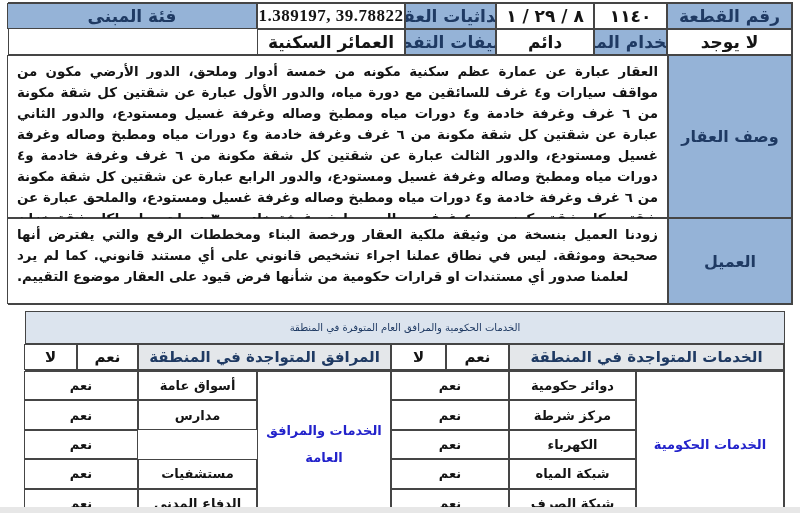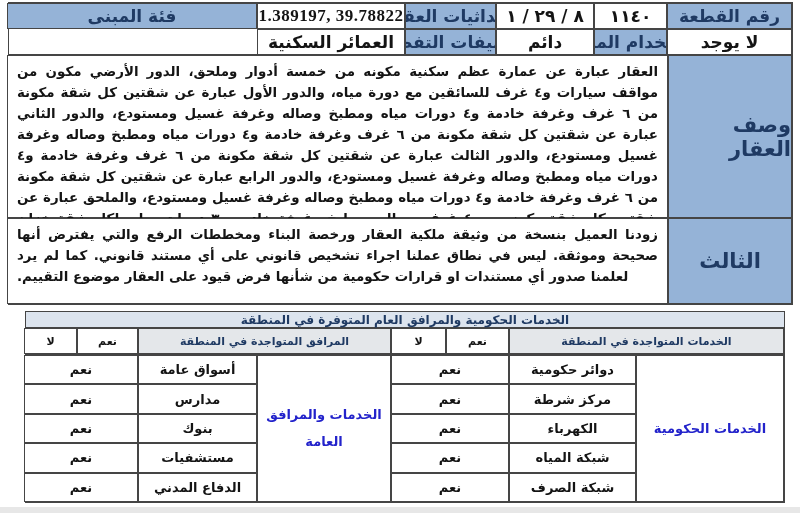--- a/index.html
+++ b/index.html
@@ -40,50 +40,50 @@
     display:grid;
     grid-template-columns:124px 661px;
     grid-template-rows:163px 86px;
     border:1px solid var(--border);
     direction:rtl;
   }
   .main-table > div{border:1px solid var(--border);}
   .side-label{
     background:var(--label-bg);color:var(--label-text);
     display:flex;align-items:center;justify-content:center;
-    font-size:21px;font-weight:bold;
+    font-size:16px;font-weight:bold;
   }
   .body-text{
     background:#fff;color:var(--ink);
     font-size:13.4px;font-weight:bold;line-height:21px;
     padding:5px 9px 0 9px;
     text-align:justify;
   }
   .body-text.desc{text-align-last:center;}
   .body-text.notes{text-align-last:left;}
 
   
   .svc{position:absolute;top:311px;left:25px;width:760px;direction:rtl;}
   .svc-title{
-    height:17px;border:1px solid var(--border);
+    height:33px;border:1px solid var(--border);
     background:var(--title-bg);color:var(--label-text);
     display:flex;align-items:center;justify-content:center;
-    font-size:12px;font-weight:bold;
+    font-size:10px;font-weight:normal;
   }
   .svc-header{
     display:grid;
     grid-template-columns:275px 63px 55px 253px 61px 53px;
     grid-template-rows:26px;
     border-right:1px solid var(--border);border-left:1px solid var(--border);
     direction:rtl;
   }
   .svc-header > div{
     border:1px solid var(--border);
     display:flex;align-items:center;justify-content:center;
-    font-size:11px;font-weight:bold;color:var(--ink);
+    font-size:15px;font-weight:bold;color:var(--ink);
     background:#fff;white-space:nowrap;
   }
   .svc-header .wide{background:var(--header-bg);color:var(--label-text);}
   .svc-body{
     display:grid;
     grid-template-columns:148px 127px 118px 134px 119px 114px;
     grid-template-rows:repeat(5,29.4px);
     border:1px solid var(--border);
     direction:rtl;
   }
@@ -121,21 +121,21 @@
     <div>لا يوجد</div>
     <div class="lbl">استخدام المبنى</div>
     <div>دائم</div>
     <div class="lbl">التصنيفات التفصيلية</div>
     <div>العمائر السكنية</div>
   </div>
 
   <div class="main-table">
     <div class="side-label">وصف العقار</div>
     <div class="body-text desc">العقار عبارة عن عمارة عظم سكنية مكونه من خمسة أدوار وملحق، الدور الأرضي مكون من مواقف سيارات و٤ غرف للسائقين مع دورة مياه، والدور الأول عبارة عن شقتين كل شقة مكونة من ٦ غرف وغرفة خادمة و٤ دورات مياه ومطبخ وصاله وغرفة غسيل ومستودع، والدور الثاني عبارة عن شقتين كل شقة مكونة من ٦ غرف وغرفة خادمة و٤ دورات مياه ومطبخ وصاله وغرفة غسيل ومستودع، والدور الثالث عبارة عن شقتين كل شقة مكونة من ٦ غرف وغرفة خادمة و٤ دورات مياه ومطبخ وصاله وغرفة غسيل ومستودع، والدور الرابع عبارة عن شقتين كل شقة مكونة من ٦ غرف وغرفة خادمة و٤ دورات مياه ومطبخ وصاله وغرفة غسيل ومستودع، والملحق عبارة عن شقتين كل شقة مكونه من ٤ غرف وصاله ومطبخ وغرفة خادمه و٣ دورات مياه، لكل شقة خزان مستقل، ويقع العقار على شارع عرض ٢٠ متر غرباً بموجب الصك.</div>
-    <div class="side-label">الثالث</div>
+    <div class="side-label">العميل</div>
     <div class="body-text notes">زودنا العميل بنسخة من وثيقة ملكية العقار ورخصة البناء ومخططات الرفع والتي يفترض أنها صحيحة وموثقة. ليس في نطاق عملنا اجراء تشخيص قانوني على أي مستند قانوني. كما لم يرد لعلمنا صدور أي مستندات او قرارات حكومية من شأنها فرض قيود على العقار موضوع التقييم.</div>
   </div>
 
   <div class="svc">
     <div class="svc-title">الخدمات الحكومية والمرافق العام المتوفرة في المنطقة</div>
 
     <div class="svc-header">
       <div class="wide">الخدمات المتواجدة في المنطقة</div>
       <div>نعم</div>
       <div>لا</div>
@@ -153,21 +153,20 @@
       <div style="grid-column:5;grid-row:1;">أسواق عامة</div>
       <div style="grid-column:6;grid-row:1;">نعم</div>
 
       <div style="grid-column:2;grid-row:2;text-align:center;">مركز شرطة</div>
       <div style="grid-column:3;grid-row:2;">نعم</div>
       <div style="grid-column:5;grid-row:2;">مدارس</div>
       <div style="grid-column:6;grid-row:2;">نعم</div>
 
       <div style="grid-column:2;grid-row:3;">الكهرباء</div>
       <div style="grid-column:3;grid-row:3;">نعم</div>
-      <div style="grid-column:5;grid-row:3;">بنوك</div>
       <div style="grid-column:6;grid-row:3;">نعم</div>
 
       <div style="grid-column:2;grid-row:4;">شبكة المياه</div>
       <div style="grid-column:3;grid-row:4;">نعم</div>
       <div style="grid-column:5;grid-row:4;">مستشفيات</div>
       <div style="grid-column:6;grid-row:4;">نعم</div>
 
       <div style="grid-column:2;grid-row:5;">شبكة الصرف</div>
       <div style="grid-column:3;grid-row:5;">نعم</div>
       <div style="grid-column:5;grid-row:5;">الدفاع المدني</div>

